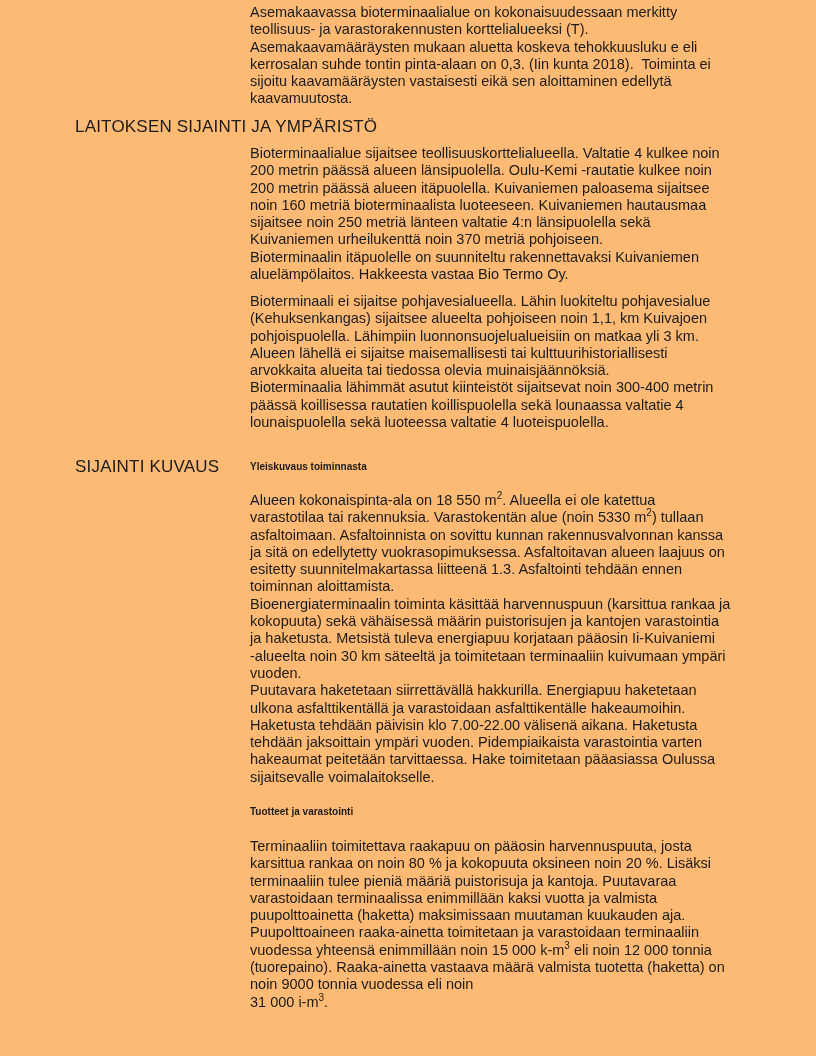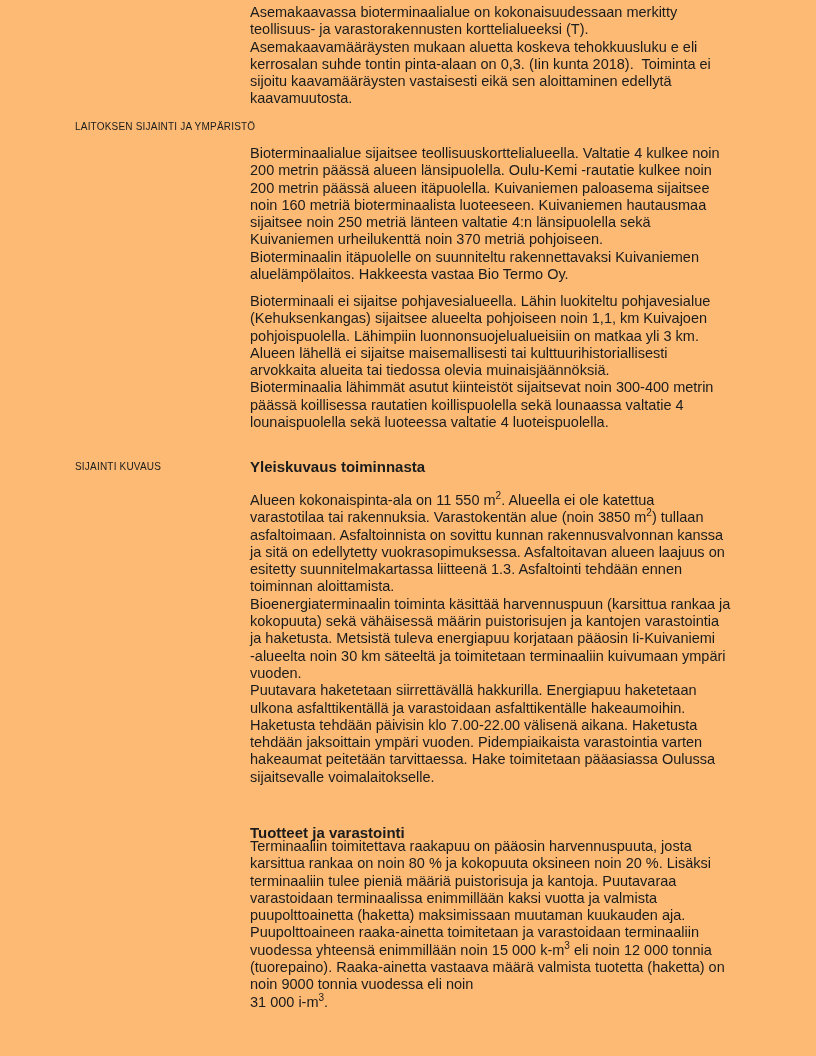--- a/index.html
+++ b/index.html
@@ -11,37 +11,37 @@
     font-family: "Liberation Sans", "DejaVu Sans", sans-serif;
     font-size: 14.5px;
     line-height: 17.3px;
     color: #1b1b1b;
     overflow: hidden;
   }
   .section-heading {
     position: absolute;
     left: 75px;
     margin: 0;
-    font-size: 10px;
+    font-size: 17px;
     font-weight: normal;
     white-space: nowrap;
     letter-spacing: 0.2px;
   }
   .para {
     position: absolute;
     left: 250px;
     width: 566px;
     margin: 0;
     white-space: pre-wrap;
   }
   .subheading {
     position: absolute;
     left: 250px;
     margin: 0;
-    font-size: 15px;
+    font-size: 10px;
     font-weight: bold;
     white-space: nowrap;
   }
   sup {
     font-size: 10px;
     line-height: 0;
     vertical-align: super;
   }
 </style>
 </head>
@@ -73,39 +73,39 @@
 Alueen lähellä ei sijaitse maisemallisesti tai kulttuurihistoriallisesti
 arvokkaita alueita tai tiedossa olevia muinaisjäännöksiä.
 Bioterminaalia lähimmät asutut kiinteistöt sijaitsevat noin 300-400 metrin
 päässä koillisessa rautatien koillispuolella sekä lounaassa valtatie 4
 lounaispuolella sekä luoteessa valtatie 4 luoteispuolella.</p>
 
   <h2 class="section-heading" style="top: 458px;">SIJAINTI KUVAUS</h2>
 
   <h3 class="subheading" style="top: 458px;">Yleiskuvaus toiminnasta</h3>
 
-  <p class="para" style="top: 492px;"><span>Alueen kokonaispinta-ala on 11 550 m</span><sup>2</sup><span>. Alueella ei ole katettua
-varastotilaa tai rakennuksia. Varastokentän alue (noin 3850 m</span><sup>2</sup><span>) tullaan
+  <p class="para" style="top: 492px;"><span>Alueen kokonaispinta-ala on 18 550 m</span><sup>2</sup><span>. Alueella ei ole katettua
+varastotilaa tai rakennuksia. Varastokentän alue (noin 5330 m</span><sup>2</sup><span>) tullaan
 asfaltoimaan. Asfaltoinnista on sovittu kunnan rakennusvalvonnan kanssa
 ja sitä on edellytetty vuokrasopimuksessa. Asfaltoitavan alueen laajuus on
 esitetty suunnitelmakartassa liitteenä 1.3. Asfaltointi tehdään ennen
 toiminnan aloittamista.
 Bioenergiaterminaalin toiminta käsittää harvennuspuun (karsittua rankaa ja
 kokopuuta) sekä vähäisessä määrin puistorisujen ja kantojen varastointia
 ja haketusta. Metsistä tuleva energiapuu korjataan pääosin Ii-Kuivaniemi
 -alueelta noin 30 km säteeltä ja toimitetaan terminaaliin kuivumaan ympäri
 vuoden.
 Puutavara haketetaan siirrettävällä hakkurilla. Energiapuu haketetaan
 ulkona asfalttikentällä ja varastoidaan asfalttikentälle hakeaumoihin.
 Haketusta tehdään päivisin klo 7.00-22.00 välisenä aikana. Haketusta
 tehdään jaksoittain ympäri vuoden. Pidempiaikaista varastointia varten
 hakeaumat peitetään tarvittaessa. Hake toimitetaan pääasiassa Oulussa
 sijaitsevalle voimalaitokselle.</span></p>
 
-  <h3 class="subheading" style="top: 824px;">Tuotteet ja varastointi</h3>
+  <h3 class="subheading" style="top: 803px;">Tuotteet ja varastointi</h3>
 
   <p class="para" style="top: 838px;"><span>Terminaaliin toimitettava raakapuu on pääosin harvennuspuuta, josta
 karsittua rankaa on noin 80 % ja kokopuuta oksineen noin 20 %. Lisäksi
 terminaaliin tulee pieniä määriä puistorisuja ja kantoja. Puutavaraa
 varastoidaan terminaalissa enimmillään kaksi vuotta ja valmista
 puupolttoainetta (haketta) maksimissaan muutaman kuukauden aja.
 Puupolttoaineen raaka-ainetta toimitetaan ja varastoidaan terminaaliin
 vuodessa yhteensä enimmillään noin 15 000 k-m</span><sup>3</sup><span> eli noin 12 000 tonnia
 (tuorepaino). Raaka-ainetta vastaava määrä valmista tuotetta (haketta) on
 noin 9000 tonnia vuodessa eli noin

